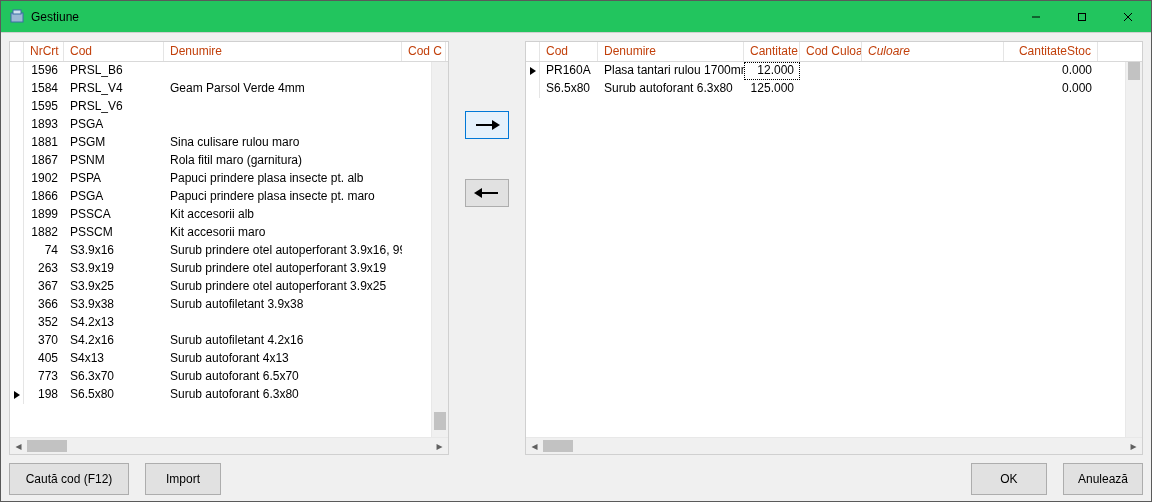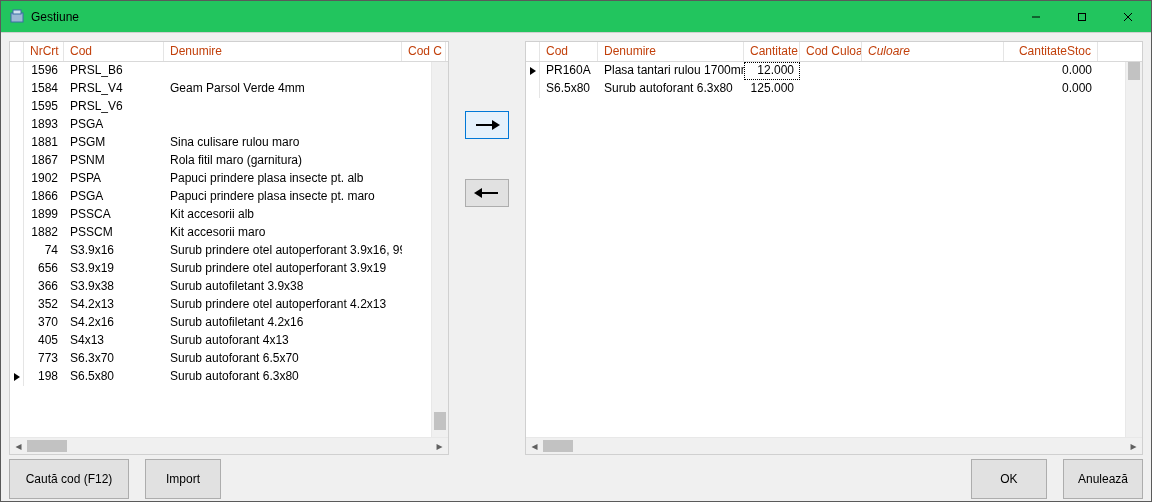--- a/index.html
+++ b/index.html
@@ -144,21 +144,21 @@
 
 .bottom-bar {
   height: 38px;
   display: flex;
   align-items: center;
   padding: 0 8px 6px 8px;
   gap: 16px;
 }
 .bottom-bar .spacer { flex:1; }
 .btn {
-  min-width: 76px; height: 40px;
+  min-width: 76px; height: 32px;
   background: #e1e1e1;
   border: 1px solid #adadad;
   padding: 0 14px;
   display:flex; align-items:center; justify-content:center;
   font-size:12px;
   text-align:right;
 }
 .btn.wide { min-width: 120px; padding:0 10px; }
 
 
@@ -296,37 +296,43 @@
             </div>
             <div class="grid-row">
               <div class="row-indicator"></div>
               <div class="cell l-nr">74</div>
               <div class="cell l-cod">S3.9x16</div>
               <div class="cell l-den">Surub prindere otel autoperforant 3.9x16, 99058</div>
               <div class="cell l-cc"></div>
             </div>
             <div class="grid-row">
               <div class="row-indicator"></div>
-              <div class="cell l-nr">656</div>
+              <div class="cell l-nr">263</div>
               <div class="cell l-cod">S3.9x19</div>
               <div class="cell l-den">Surub prindere otel autoperforant 3.9x19</div>
+              <div class="cell l-cc"></div>
+            </div>
+            <div class="grid-row">
+              <div class="row-indicator"></div>
+              <div class="cell l-nr">367</div>
+              <div class="cell l-cod">S3.9x25</div>
+              <div class="cell l-den">Surub prindere otel autoperforant 3.9x25</div>
               <div class="cell l-cc"></div>
             </div>
             <div class="grid-row">
               <div class="row-indicator"></div>
               <div class="cell l-nr">366</div>
               <div class="cell l-cod">S3.9x38</div>
               <div class="cell l-den">Surub autofiletant 3.9x38</div>
               <div class="cell l-cc"></div>
             </div>
             <div class="grid-row">
               <div class="row-indicator"></div>
               <div class="cell l-nr">352</div>
               <div class="cell l-cod">S4.2x13</div>
-              <div class="cell l-den">Surub prindere otel autoperforant 4.2x13</div>
               <div class="cell l-cc"></div>
             </div>
             <div class="grid-row">
               <div class="row-indicator"></div>
               <div class="cell l-nr">370</div>
               <div class="cell l-cod">S4.2x16</div>
               <div class="cell l-den">Surub autofiletant 4.2x16</div>
               <div class="cell l-cc"></div>
             </div>
             <div class="grid-row">

